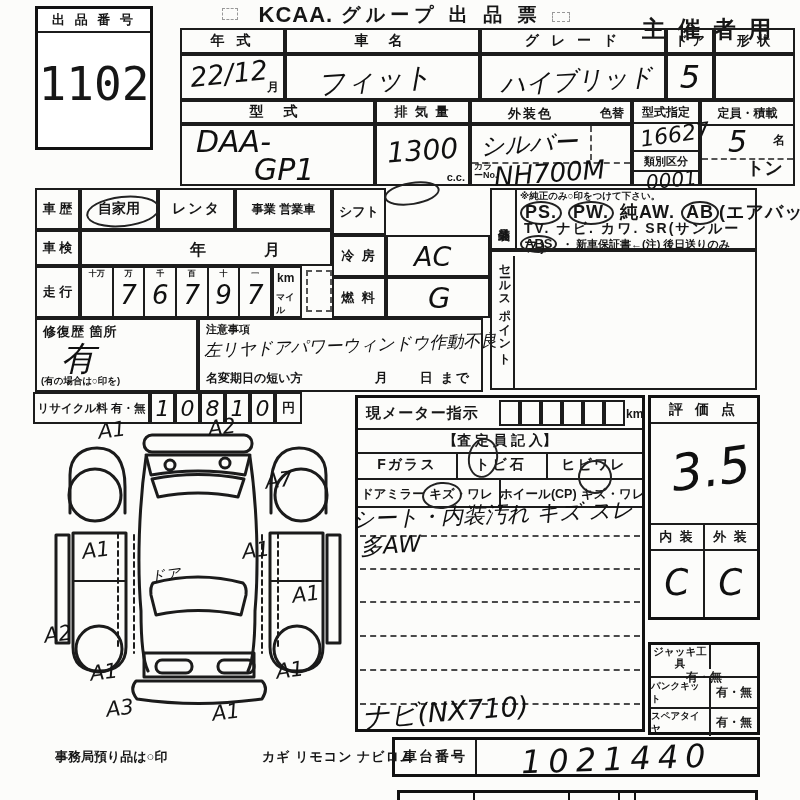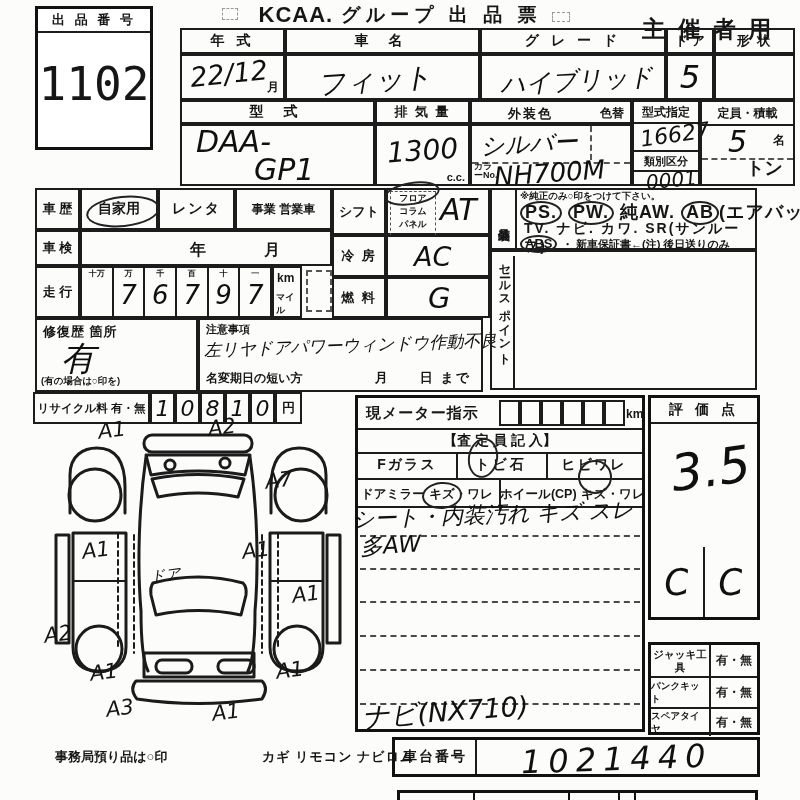--- a/index.html
+++ b/index.html
@@ -152,28 +152,20 @@
     <div class="hd" style="position:absolute;left:4px;bottom:2px;font-size:9.5px;">(有の場合は○印を)</div>
   </div>
   <div class="c b" style="left:198px;top:318px;width:285px;height:74px;">
     <div class="hd" style="font-size:11px;padding:2px 0 0 6px;">注意事項</div>
     <span class="hw" style="position:absolute;left:4px;top:14px;font-size:17px;white-space:nowrap;transform:rotate(-2deg);">左リヤドアパワーウィンドウ作動不良</span>
     <span class="hd" style="position:absolute;left:6px;bottom:3px;font-size:12px;">名変期日の短い方</span>
     <span class="hd" style="position:absolute;right:10px;bottom:3px;font-size:13px;letter-spacing:2px;">月　　日 まで</span>
   </div>
 
   <div class="c b hd cen" style="left:332px;top:188px;width:54px;height:47px;font-size:13px;">シフト</div>
-  <div class="c b" style="left:386px;top:188px;width:104px;height:47px;">
-    <div class="dashbox" style="position:absolute;left:2px;top:1px;width:44px;height:43px;border-width:1.5px;text-align:center;">
-      <div class="hd" style="font-size:9px;line-height:1.45;">フロア</div>
-      <div class="hd" style="font-size:9px;line-height:1.45;">コラム</div>
-      <div class="hd" style="font-size:9px;line-height:1.45;">パネル</div>
-    </div>
-    <span class="hw" style="position:absolute;left:52px;top:2px;font-size:30px;">AT</span>
-  </div>
   <div class="ell" style="left:384px;top:182px;width:52px;height:19px;transform:rotate(-9deg);"></div>
 
   <div class="c b hd cen" style="left:332px;top:235px;width:54px;height:42px;font-size:13px;letter-spacing:2px;">冷 房</div>
   <div class="c b" style="left:386px;top:235px;width:104px;height:42px;">
     <span class="hw" style="position:absolute;left:26px;top:4px;font-size:27px;">AC</span>
   </div>
   <div class="c b hd cen" style="left:332px;top:277px;width:54px;height:41px;font-size:13px;letter-spacing:2px;">燃 料</div>
   <div class="c b" style="left:386px;top:277px;width:104px;height:41px;">
     <span class="hw" style="position:absolute;left:40px;top:2px;font-size:29px;">G</span>
   </div>
@@ -249,32 +241,36 @@
     <div class="dashline" style="top:271px;"></div>
     <div class="dashline" style="top:305px;"></div>
     <span class="hw" style="position:absolute;left:-6px;top:102px;font-size:22px;white-space:nowrap;transform:rotate(-2deg);">シート・内装汚れ キズ スレ</span>
     <span class="hw" style="position:absolute;left:2px;top:132px;font-size:23px;transform:rotate(-3deg);">多AW</span>
     <span class="hw" style="position:absolute;left:4px;top:296px;font-size:27px;transform:rotate(-4deg);">ナビ(NX710)</span>
   </div>
 
   <div class="c b3" style="left:648px;top:395px;width:112px;height:225px;">
     <div class="hd cen" style="height:24px;border-bottom:2px solid #1c1c1c;font-size:14px;letter-spacing:4px;">評 価 点</div>
     <span class="hw" style="position:absolute;left:20px;top:42px;font-size:50px;transform:rotate(-8deg);">3.5</span>
+    <div style="position:absolute;left:0;right:0;top:125px;height:24px;border-top:2px solid #1c1c1c;border-bottom:2px solid #1c1c1c;display:flex;">
+      <div class="hd cen" style="flex:1;border-right:2px solid #1c1c1c;font-size:13px;letter-spacing:2px;">内 装</div>
+      <div class="hd cen" style="flex:1;font-size:13px;letter-spacing:2px;">外 装</div>
+    </div>
     <div style="position:absolute;left:0;right:0;top:149px;bottom:0;display:flex;">
       <div class="cen" style="flex:1;border-right:2px solid #1c1c1c;">
           <span class="hw" style="font-size:36px;transform:rotate(-5deg);">C</span>
         </div>
       <div class="cen" style="flex:1;">
           <span class="hw" style="font-size:36px;transform:rotate(-5deg);">C</span>
         </div>
     </div>
   </div>
 
   <div class="c b3" style="left:648px;top:642px;width:112px;height:93px;">
-    <div style="display:flex;height:31px;border-bottom:2px solid #1c1c1c;">
+    <div style="display:flex;height:31px;border-bottom:2px solid #1c1c1c;flex-direction:column;">
       <div class="hd cen" style="width:58px;border-right:2px solid #1c1c1c;font-size:10.5px;line-height:1.15;text-align:center;">ジャッキ工具</div>
       <div class="hd cen" style="flex:1;font-size:12px;">有・無</div>
     </div>
     <div style="display:flex;height:29px;border-bottom:2px solid #1c1c1c;">
       <div class="hd cen" style="width:58px;border-right:2px solid #1c1c1c;font-size:9.5px;">パンクキット</div>
       <div class="hd cen" style="flex:1;font-size:12px;">有・無</div>
     </div>
     <div style="display:flex;height:27px;">
       <div class="hd cen" style="width:58px;border-right:2px solid #1c1c1c;font-size:9.5px;">スペアタイヤ</div>
       <div class="hd cen" style="flex:1;font-size:12px;">有・無</div>

